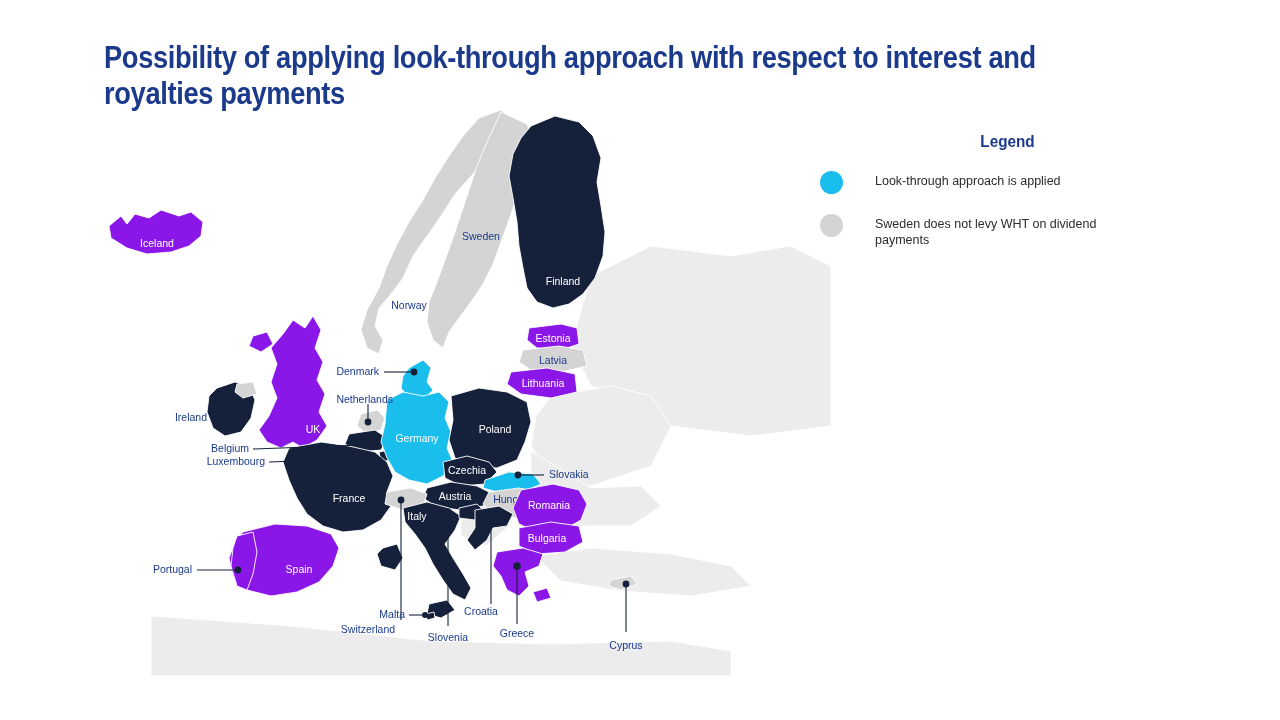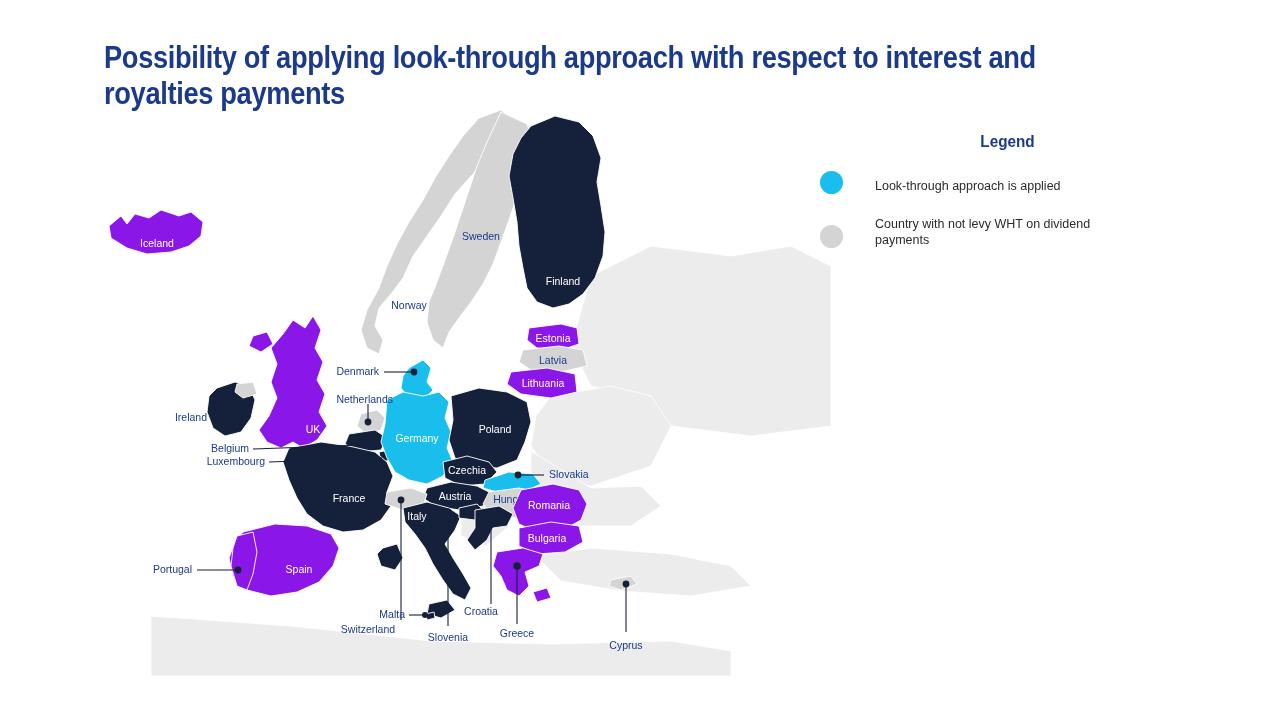--- a/index.html
+++ b/index.html
@@ -24,21 +24,21 @@
   }
 
   
   .legend{position:absolute;left:820px;top:132px;width:330px;}
   .legend-title{
     text-align:center;width:375px;
     font-weight:bold;font-size:17px;color:#1B3A8C;
     transform:scaleX(0.9);transform-origin:center top;
     margin-bottom:18px;
   }
-  .legend-row{display:flex;align-items:flex-end;margin-bottom:19px;}
+  .legend-row{display:flex;align-items:flex-start;margin-bottom:19px;}
   .legend-dot{
     width:23px;height:23px;border-radius:50%;
     flex:0 0 auto;margin-right:32px;margin-top:1px;
   }
   .legend-label{
     font-size:12.5px;color:#2b2b2b;line-height:16px;
     padding-top:3px;max-width:250px;
   }
 
   
@@ -69,21 +69,21 @@
 
     <div class="legend-row">
       <span class="legend-dot" style="background:#19BEEC"></span>
       <span class="legend-label">Look-through approach is applied</span>
     </div>
 
 
 
     <div class="legend-row">
       <span class="legend-dot" style="background:#D4D4D4"></span>
-      <span class="legend-label">Country with not levy WHT on dividend payments</span>
+      <span class="legend-label">Sweden does not levy WHT on dividend payments</span>
     </div>
   </div>
 
   <div class="map-wrap">
   <svg class="map" viewBox="0 0 800 580" xmlns="http://www.w3.org/2000/svg">
 
     <g>
       <path class="cbord" fill="#ECECEC" d="M560 180 L620 150 L700 160 L760 150 L800 170 L800 330 L720 340 L640 330 L600 300 L560 290 L540 250 Z"></path>
       <path class="cbord" fill="#ECECEC" d="M520 300 L580 290 L620 300 L640 330 L620 370 L560 390 L520 380 L500 350 L505 320 Z"></path>
       <path class="cbord" fill="#ECECEC" d="M500 355 L560 392 L610 390 L630 410 L600 430 L540 430 L500 410 Z"></path>

